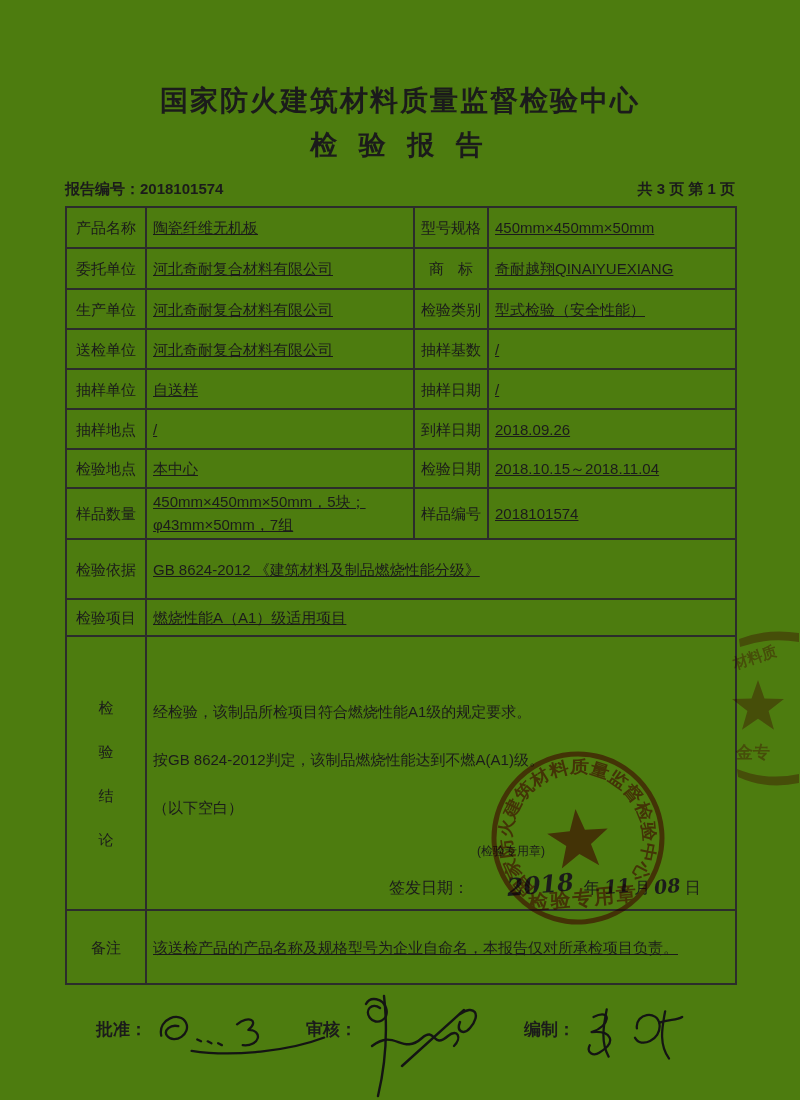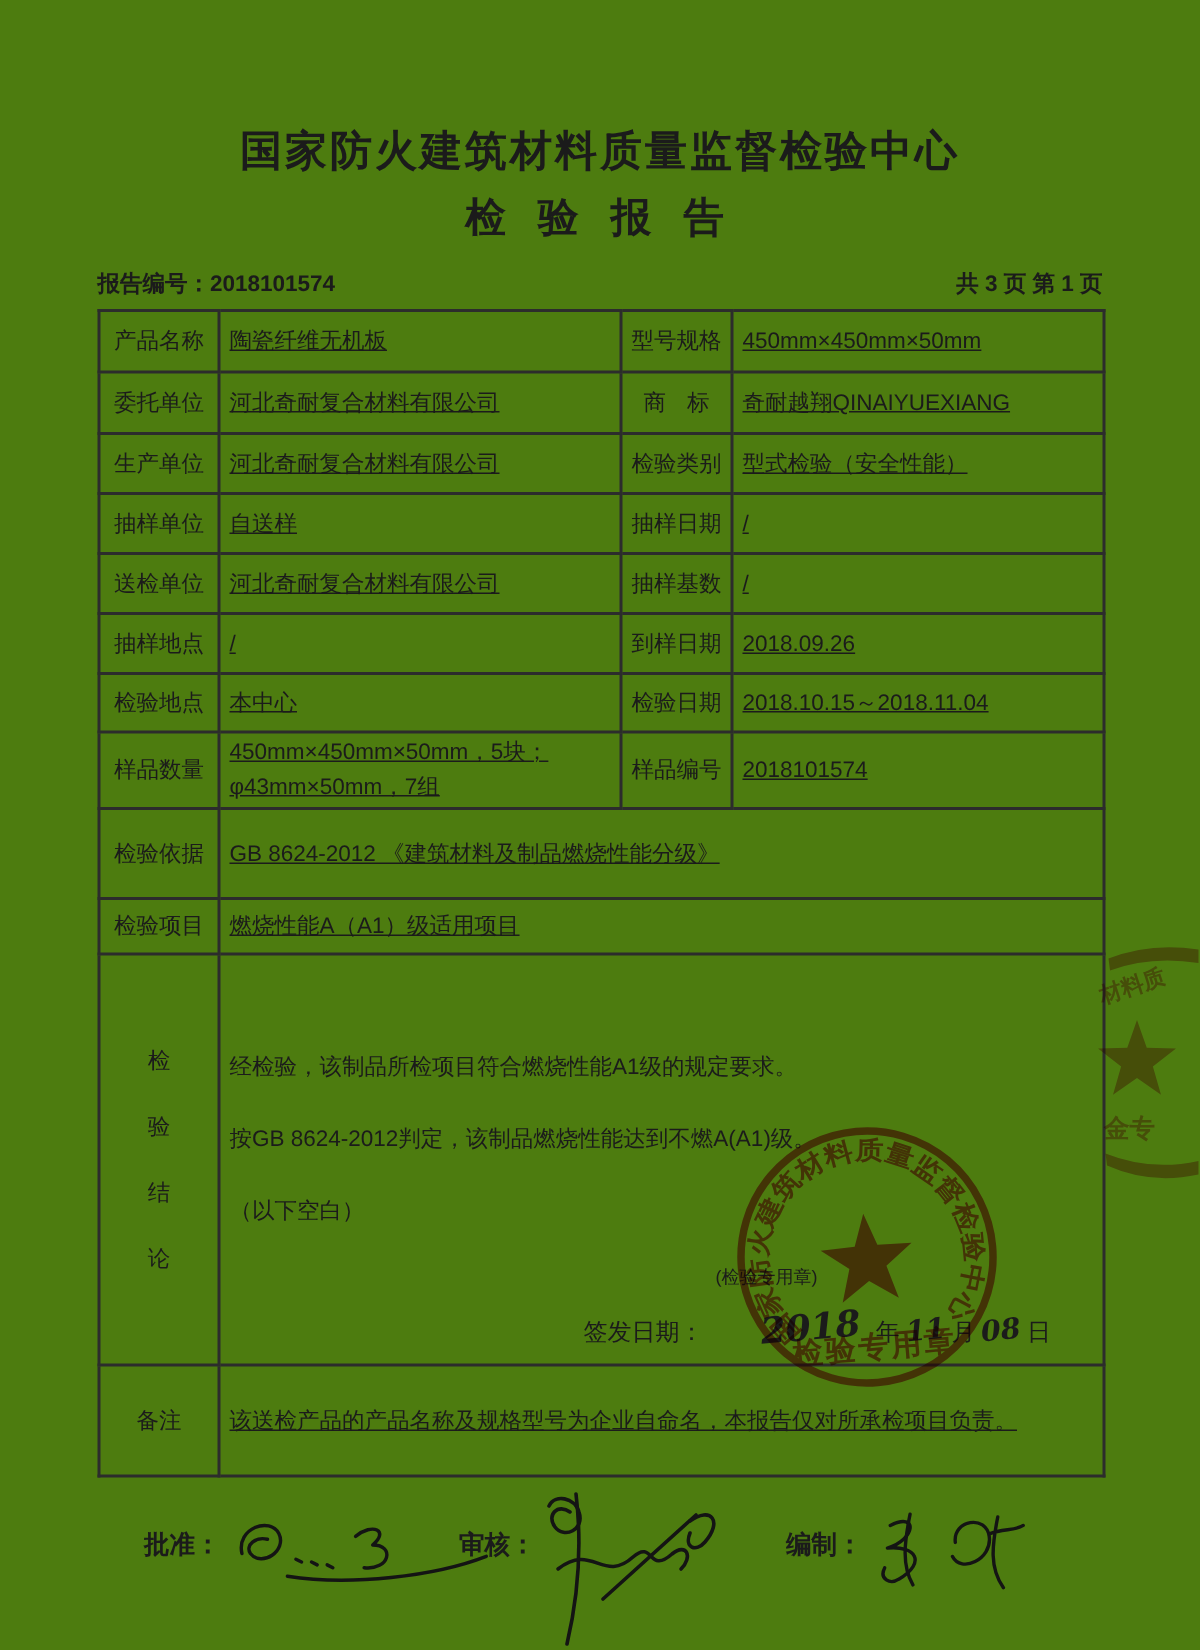--- a/index.html
+++ b/index.html
@@ -72,29 +72,29 @@
             </span></td>
       <td class="val">奇耐越翔QINAIYUEXIANG</td>
     </tr>
     <tr style="height:40px">
       <td class="lab">生产单位</td>
       <td class="val">河北奇耐复合材料有限公司</td>
       <td class="lab2">检验类别</td>
       <td class="val">型式检验（安全性能）</td>
     </tr>
     <tr style="height:40px">
+      <td class="lab">送检单位</td>
+      <td class="val">河北奇耐复合材料有限公司</td>
+      <td class="lab2">抽样基数</td>
+      <td class="val">/</td>
+    </tr>
+    <tr style="height:40px">
       <td class="lab">抽样单位</td>
       <td class="val">自送样</td>
       <td class="lab2">抽样日期</td>
-      <td class="val">/</td>
-    </tr>
-    <tr style="height:40px">
-      <td class="lab">送检单位</td>
-      <td class="val">河北奇耐复合材料有限公司</td>
-      <td class="lab2">抽样基数</td>
       <td class="val">/</td>
     </tr>
     <tr style="height:40px">
       <td class="lab">抽样地点</td>
       <td class="val">/</td>
       <td class="lab2">到样日期</td>
       <td class="val">2018.09.26</td>
     </tr>
     <tr style="height:39px">
       <td class="lab">检验地点</td>

